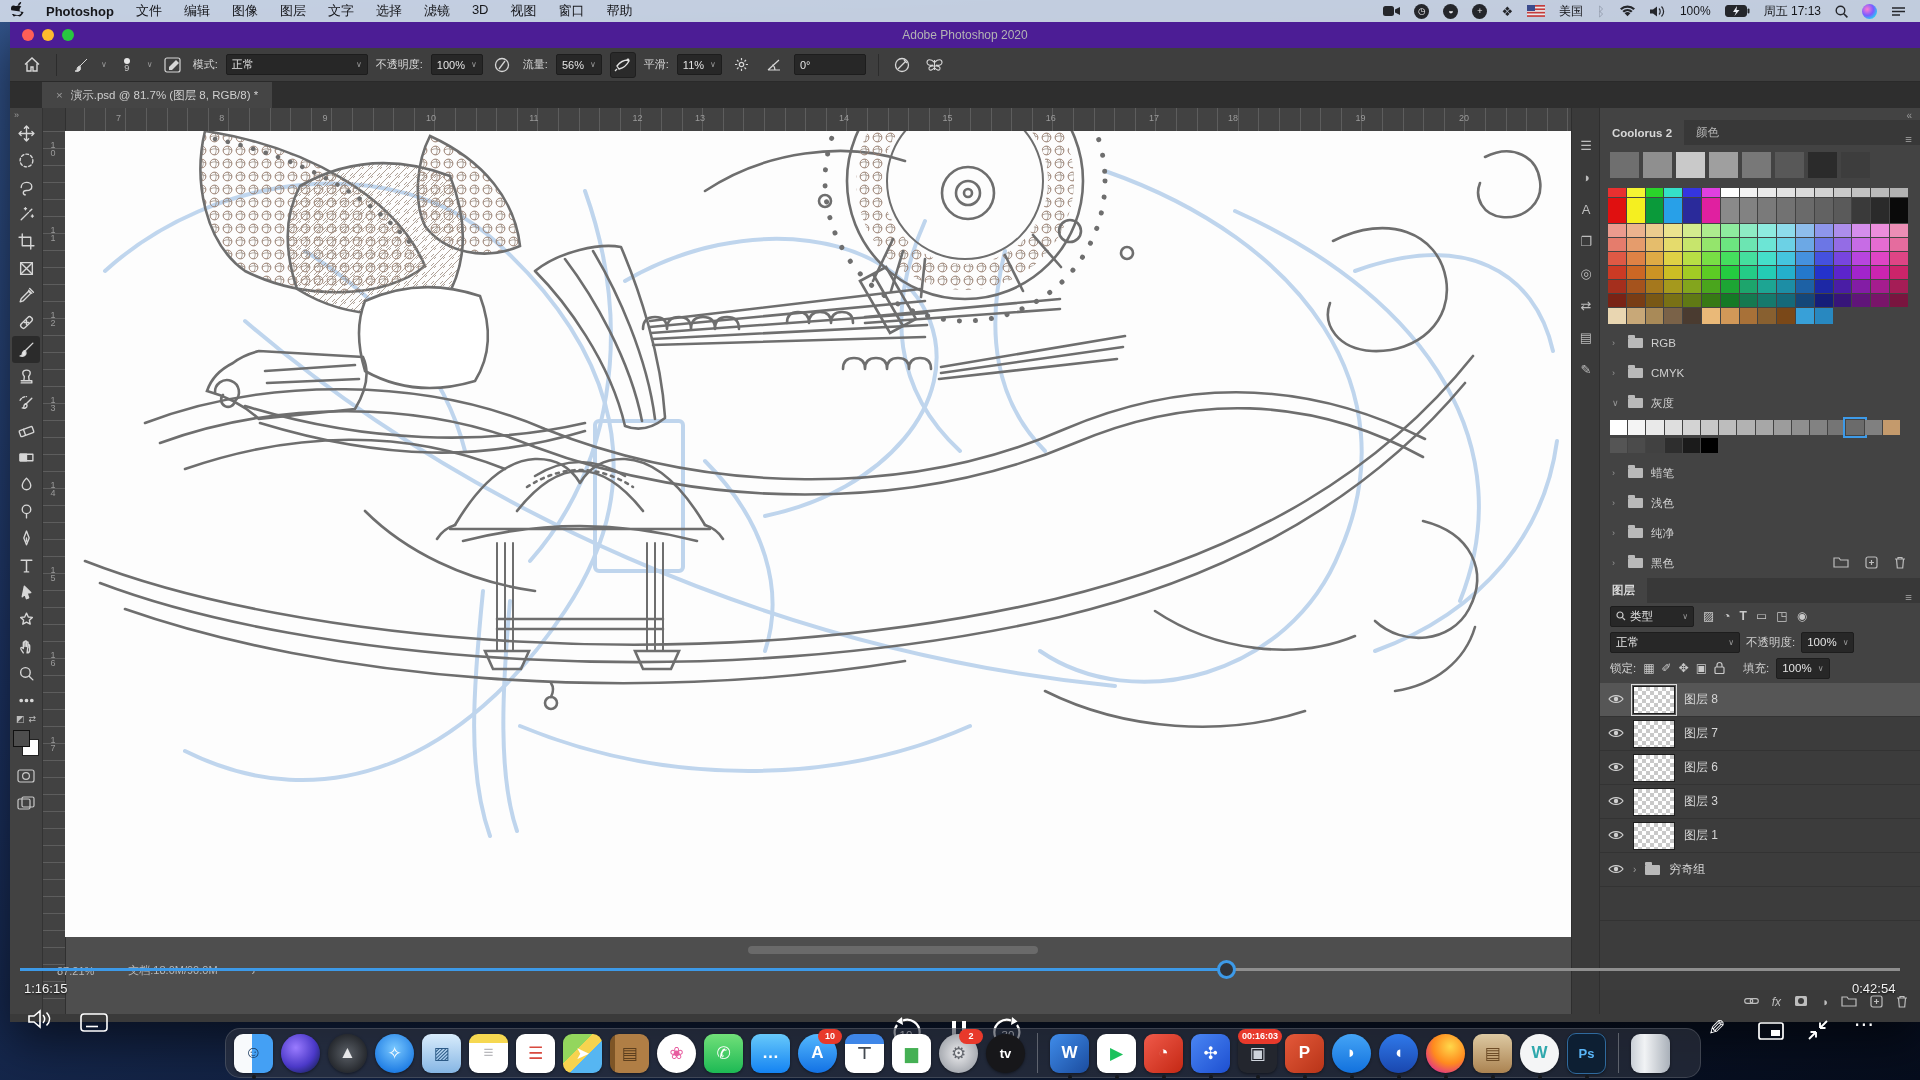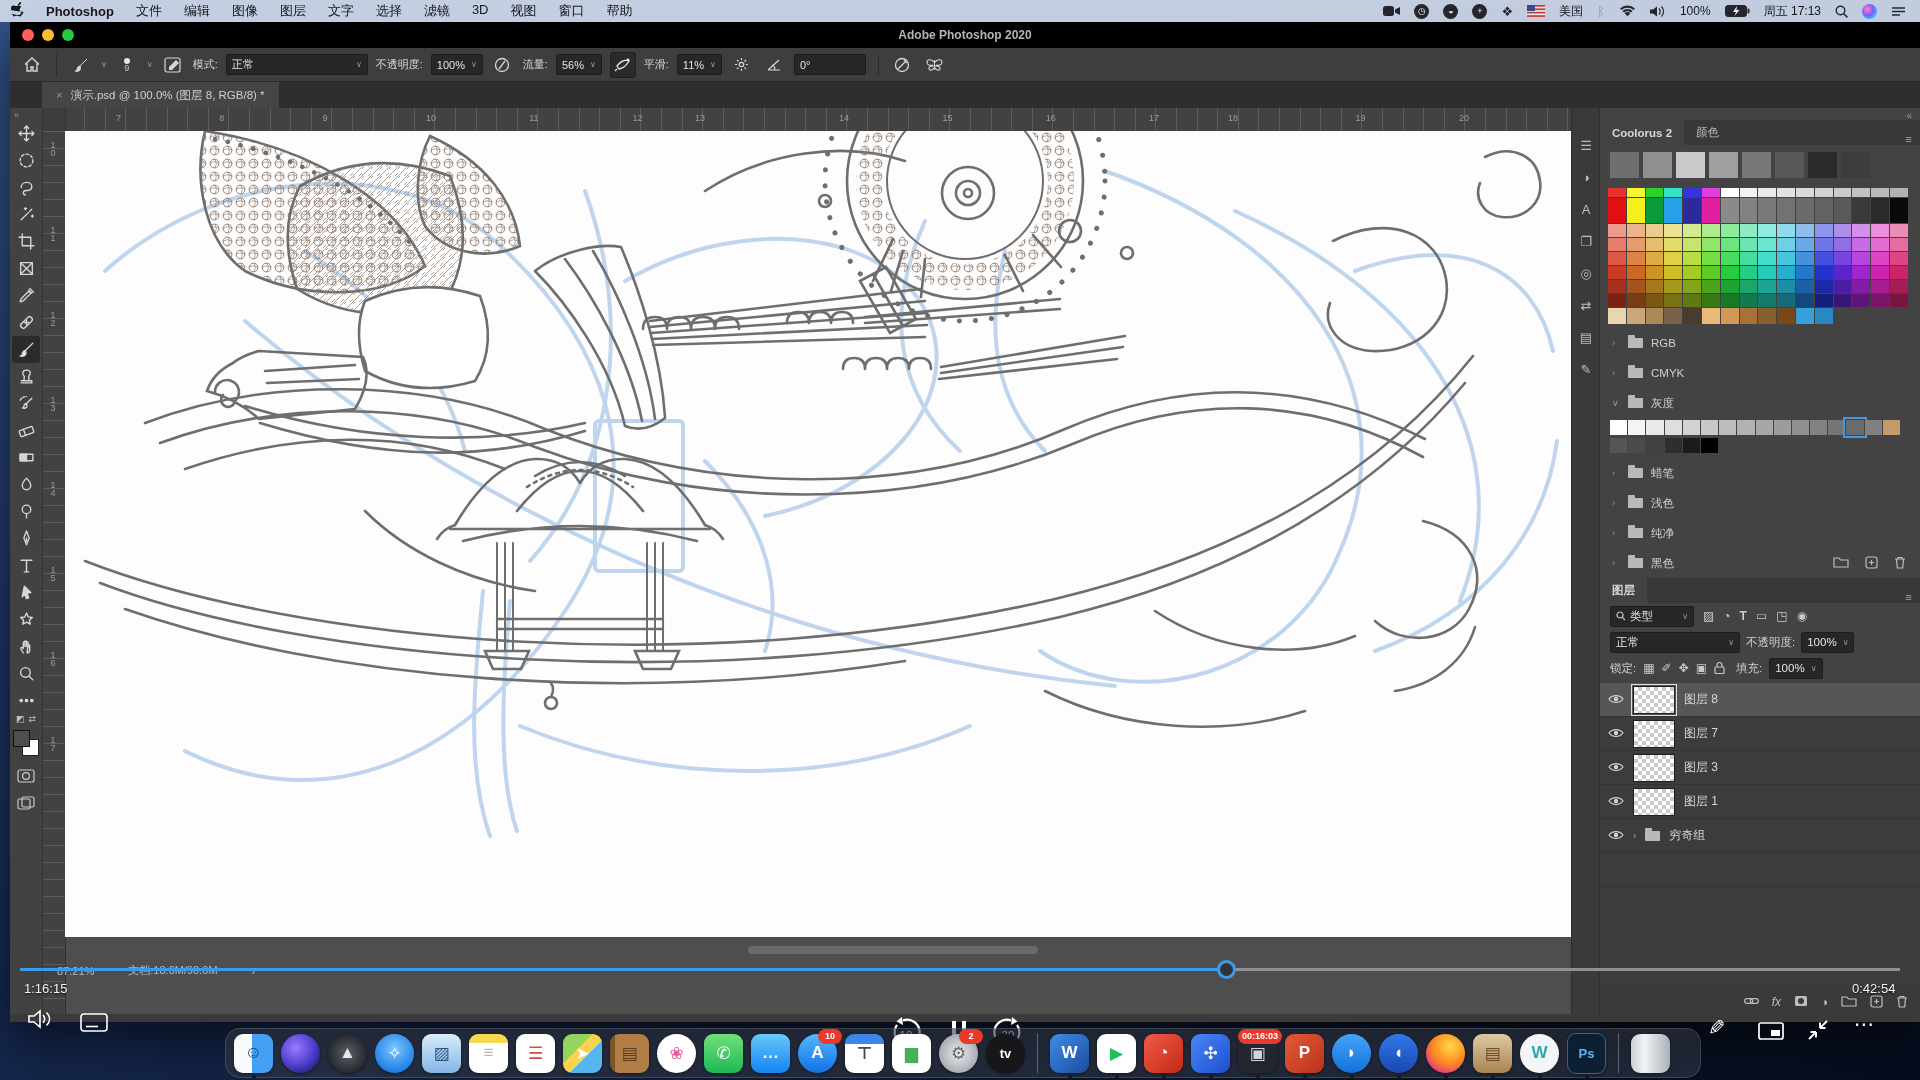--- a/index.html
+++ b/index.html
@@ -14,21 +14,21 @@
   #menubar .appname{font-weight:bold;}
   #mright{margin-left:auto;display:flex;align-items:center;gap:14px;padding-right:14px;font-size:12px;}
   #mright svg{display:block;}
   .minicircle{width:15px;height:15px;border-radius:50%;background:#24262b;color:#e9e9ec;font-size:9px;
     display:flex;align-items:center;justify-content:center;}
   .siri-disc{width:15px;height:15px;border-radius:50%;
     background:radial-gradient(circle at 35% 35%,#ff7bd1,#7b5cff 45%,#2bc8f5 75%,#12306e);}
   
   #pswin{left:10px;top:22px;width:1910px;height:1000px;background:#3a3a3a;z-index:1;
     box-shadow:0 18px 48px rgba(0,0,0,.6);}
-  #titlebar{left:0;top:0;width:100%;height:26px;background:#000000;border-bottom:1px solid #2c2c2c;font-weight:bold;}
+  #titlebar{left:0;top:0;width:100%;height:26px;background:#4c1d95;border-bottom:1px solid #2c2c2c;}
   .tl{width:12px;height:12px;border-radius:50%;top:7px;}
   #title-text{width:100%;text-align:center;top:6px;font-size:12px;color:#b4b4b4;}
   #optionsbar{left:0;top:26px;width:100%;height:34px;background:#3e3e3e;border-bottom:1px solid #2a2a2a;
     display:flex;align-items:center;gap:8px;padding-left:10px;box-sizing:border-box;color:#d6d6d6;font-size:11px;}
   .ob-sep{width:1px;height:22px;background:#2c2c2c;margin:0 4px;}
   .ob-field{background:#272727;border:1px solid #1d1d1d;border-radius:2px;height:19px;
     display:flex;align-items:center;padding:0 5px;gap:6px;color:#e3e3e3;}
   .ob-caret{color:#9a9a9a;font-size:8px;}
   .ob-ico{width:24px;height:24px;display:flex;align-items:center;justify-content:center;border-radius:3px;}
   .ob-ico.sel{background:#2a2a2a;border:1px solid #1f1f1f;}
@@ -299,21 +299,21 @@
       <span class="ob-ico">
         <svg width="19" height="16" viewBox="0 0 19 16">
             <path d="M9.5 3v10M9 5C6 2 2 2 2 5.5 2 8 5 9 8 8M9 9c-3-.5-5.5.8-5 3 .4 1.8 3.5 1.5 5-1M10 5c3-3 7-3 7 .5 0 2.5-3 3.5-6 2.5M10 9c3-.5 5.5.8 5 3-.4 1.8-3.5 1.5-5-1" fill="none" stroke="#d6d6d6" stroke-width="1.1"></path>
           </svg>
       </span>
     </div>
 
     <div id="tabbar" class="abs">
       <div id="doctab">
         <span class="closex">×</span>
-        <span>演示.psd @ 100.0% (图层 8, RGB/8) *</span>
+        <span>演示.psd @ 81.7% (图层 8, RGB/8) *</span>
       </div>
     </div>
 
     <div id="toolcol" class="abs">
       <span class="chev">»</span>
       <div id="tools-holder" style="display:flex;flex-direction:column;align-items:center;">
           <div class="tool">
             <svg viewBox="0 0 16 16" width="17" height="17" fill="none" stroke="#d6d6d6" stroke-width="1.3" stroke-linecap="round" stroke-linejoin="round">
               <path d="M8 1 L8 15 M1 8 L15 8 M8 1l-2 2M8 1l2 2M8 15l-2-2M8 15l2-2M1 8l2-2M1 8l2 2M15 8l-2-2M15 8l-2 2"></path>
             </svg>
@@ -913,21 +913,21 @@
       <div id="lockrow" class="abs">
         <span>锁定:</span>
         <span class="lf-ico">▦</span>
         <span class="lf-ico">✐</span>
         <span class="lf-ico">✥</span>
         <span class="lf-ico">▣</span>
         <span><svg width="11" height="13" viewBox="0 0 11 13">
               <rect x="1" y="6" width="9" height="6.5" rx="1" fill="none" stroke="#c9c9c9" stroke-width="1.2"></rect>
               <path d="M3 6V4a2.5 2.5 0 0 1 5 0v2" fill="none" stroke="#c9c9c9" stroke-width="1.2"></path>
             </svg></span>
-        <span style="margin-left:4px;">填充:</span>
+        <span style="margin-left:11px;">填充:</span>
         <span class="ob-field">
           <span>100%</span>
             <span class="ob-caret">∨</span>
         </span>
       </div>
       <div id="layerlist" class="abs">
           <div class="lrow sel">
             <span><svg width="16" height="12" viewBox="0 0 16 12">
                 <path d="M1 6C4 1.5 12 1.5 15 6 12 10.5 4 10.5 1 6Z" fill="none" stroke="#cfcfcf" stroke-width="1.2"></path>
                 <circle cx="8" cy="6" r="2.2" fill="#cfcfcf"></circle>
@@ -935,20 +935,28 @@
             <span class="lthumb selbr"></span>
             <span class="lname">图层 8</span>
           </div>
           <div class="lrow">
             <span><svg width="16" height="12" viewBox="0 0 16 12">
                 <path d="M1 6C4 1.5 12 1.5 15 6 12 10.5 4 10.5 1 6Z" fill="none" stroke="#cfcfcf" stroke-width="1.2"></path>
                 <circle cx="8" cy="6" r="2.2" fill="#cfcfcf"></circle>
               </svg></span>
             <span class="lthumb"></span>
             <span class="lname">图层 7</span>
+          </div>
+          <div class="lrow">
+            <span><svg width="16" height="12" viewBox="0 0 16 12">
+                <path d="M1 6C4 1.5 12 1.5 15 6 12 10.5 4 10.5 1 6Z" fill="none" stroke="#cfcfcf" stroke-width="1.2"></path>
+                <circle cx="8" cy="6" r="2.2" fill="#cfcfcf"></circle>
+              </svg></span>
+            <span class="lthumb"></span>
+            <span class="lname">图层 6</span>
           </div>
           <div class="lrow">
             <span><svg width="16" height="12" viewBox="0 0 16 12">
                 <path d="M1 6C4 1.5 12 1.5 15 6 12 10.5 4 10.5 1 6Z" fill="none" stroke="#cfcfcf" stroke-width="1.2"></path>
                 <circle cx="8" cy="6" r="2.2" fill="#cfcfcf"></circle>
               </svg></span>
             <span class="lthumb"></span>
             <span class="lname">图层 3</span>
           </div>
           <div class="lrow">

